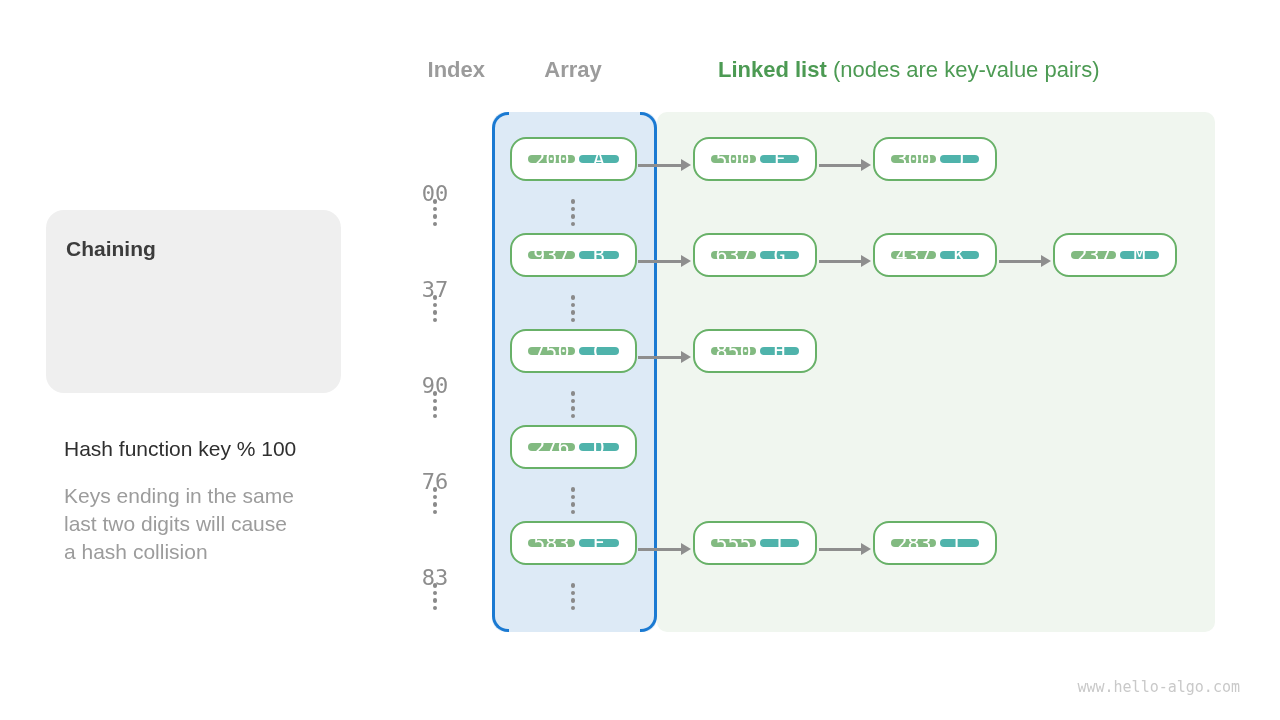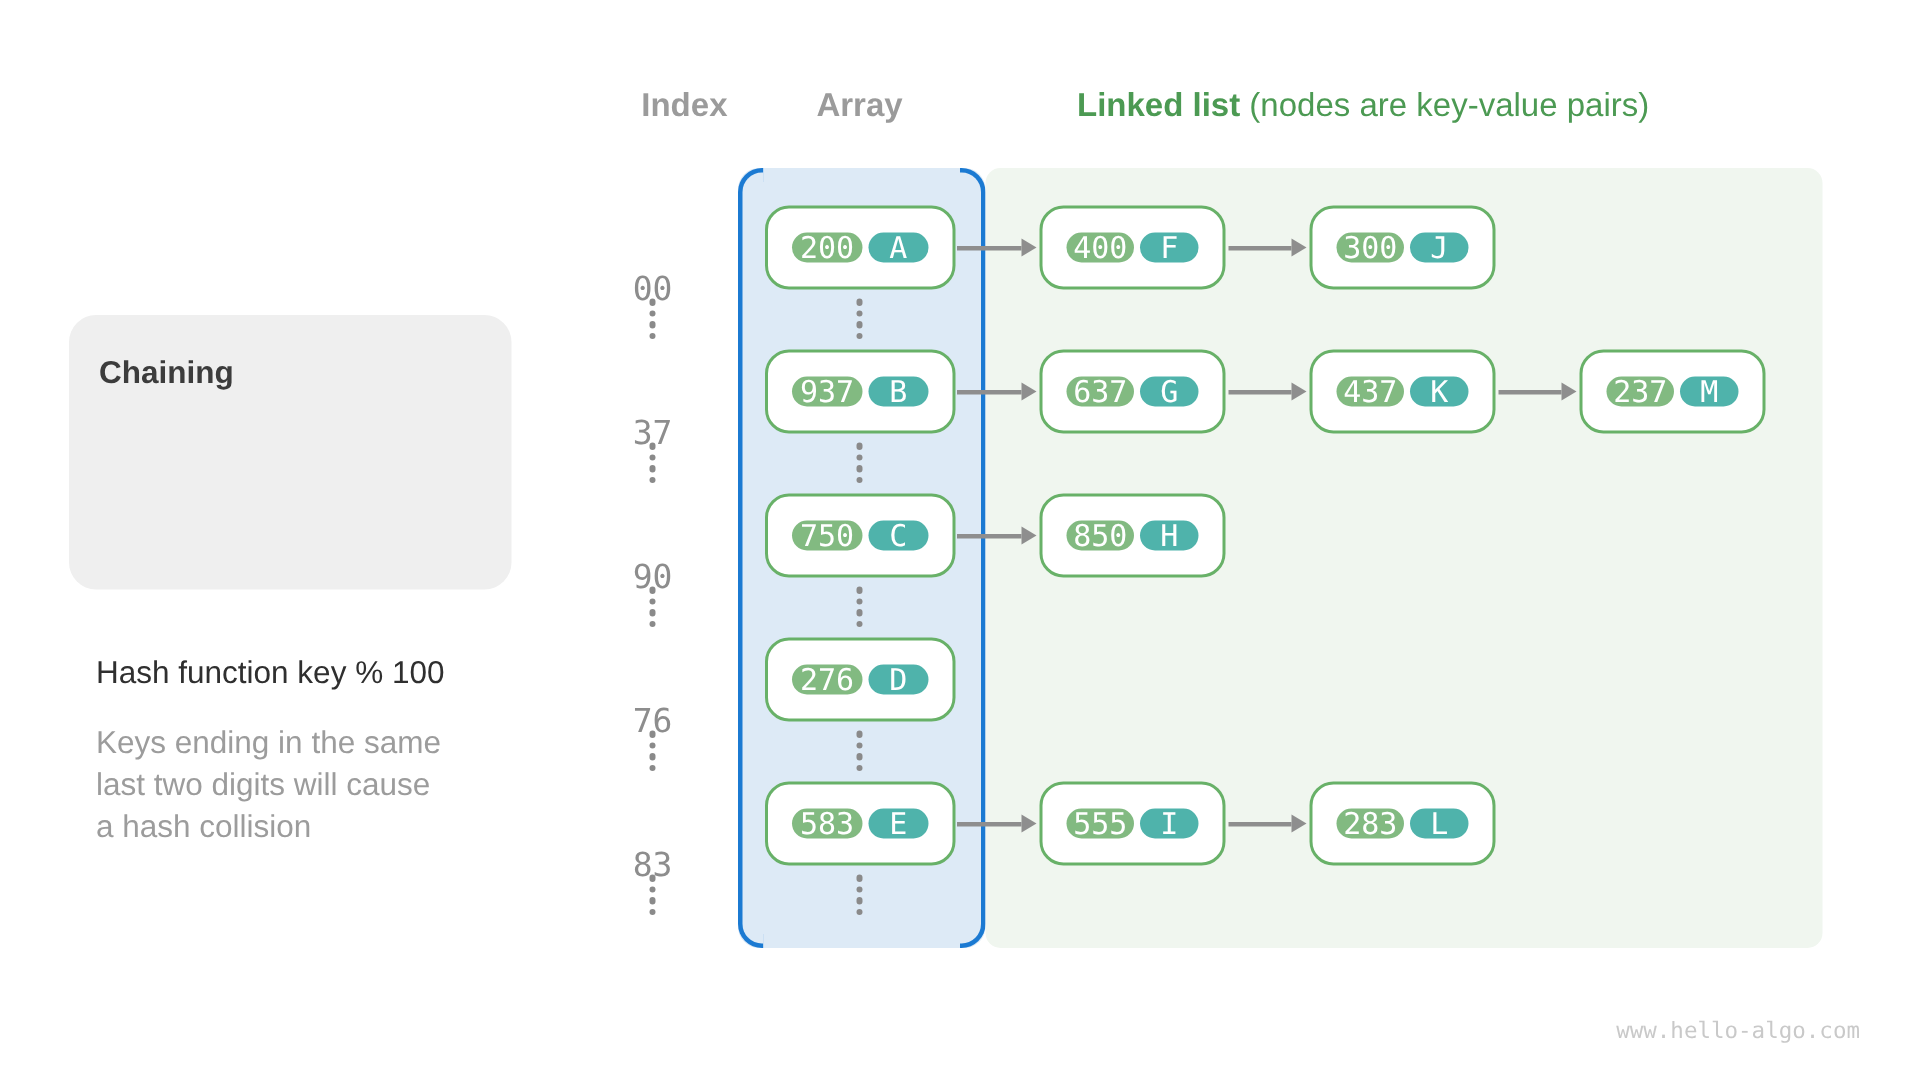--- a/index.html
+++ b/index.html
@@ -29,21 +29,21 @@
 
   
   .green-panel{position:absolute;left:657px;top:112px;width:558px;height:520px;background:#f0f6ef;border-radius:10px;}
   .blue-panel{position:absolute;left:492px;top:112px;width:165px;height:520px;background:#ddeaf6;border-radius:14px;}
   .bracket{position:absolute;top:112px;width:17px;height:520px;box-sizing:border-box;}
   .bracket-left{left:492px;border:3px solid #1b7ad2;border-right:none;border-radius:16px 0 0 16px;}
   .bracket-right{left:640px;border:3px solid #1b7ad2;border-left:none;border-radius:0 16px 16px 0;}
 
   
   .node{
-    position:absolute;height:56px;background:#ffffff;border:2px solid #68b168;border-radius:16px;
+    position:absolute;height:44px;background:#ffffff;border:2px solid #68b168;border-radius:16px;
     box-sizing:border-box;display:flex;gap:4px;padding:16px;
   }
   .pill{
     border-radius:10px;display:flex;align-items:center;justify-content:center;
     color:#ffffff;font-family:"DejaVu Sans Mono", monospace;font-size:20px;
   }
   .pill-key{background:#82ba81;flex:1.16;}
   .pill-val{background:#4fb3ab;flex:1;}
 
   
@@ -87,21 +87,21 @@
 a hash collision</div>
 
 <div id="diagram-layer">
     <div class="idx-label mono" style="left: 390px; top: 152px;">00</div>
     <div class="node" style="left: 510px; top: 137px; width: 127px;">
       <span class="pill pill-key">200</span>
       <span class="pill pill-val">A</span>
     </div>
     <div class="arrow" style="left: 638px; top: 163.5px; width: 43px;"></div>
     <div class="node" style="left: 693px; top: 137px; width: 124px;">
-      <span class="pill pill-key">400</span>
+      <span class="pill pill-key">500</span>
       <span class="pill pill-val">F</span>
     </div>
     <div class="arrow" style="left: 819px; top: 163.5px; width: 42px;"></div>
     <div class="node" style="left: 873px; top: 137px; width: 124px;">
       <span class="pill pill-key">300</span>
       <span class="pill pill-val">J</span>
     </div>
     <div class="dots" style="left: 430px; top: 199px;">
       <div class="dot"></div>
       <div class="dot"></div>

